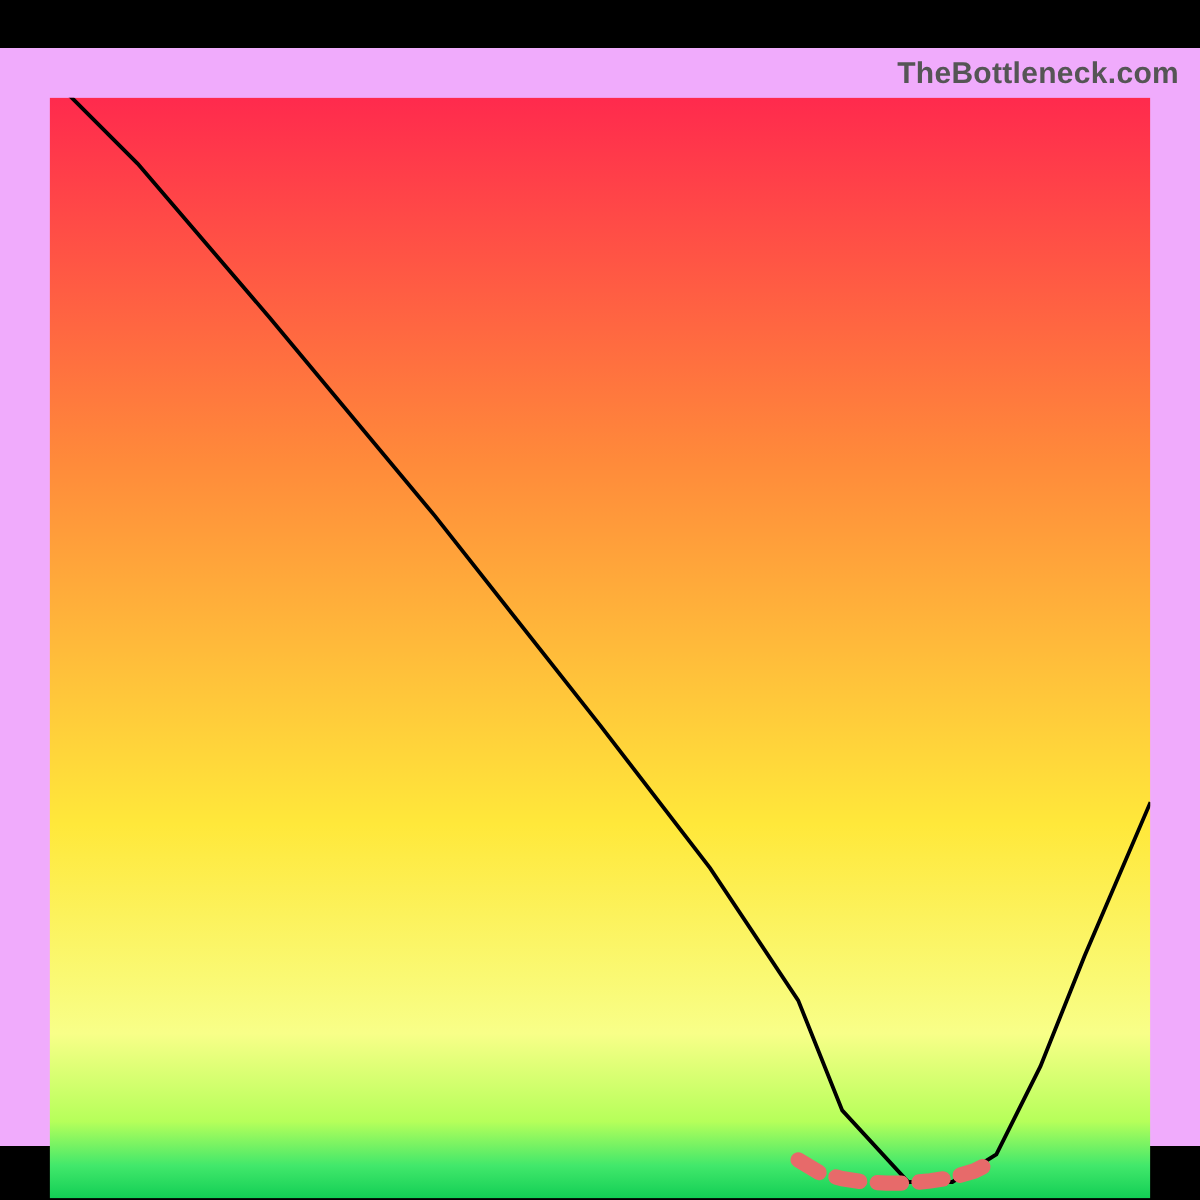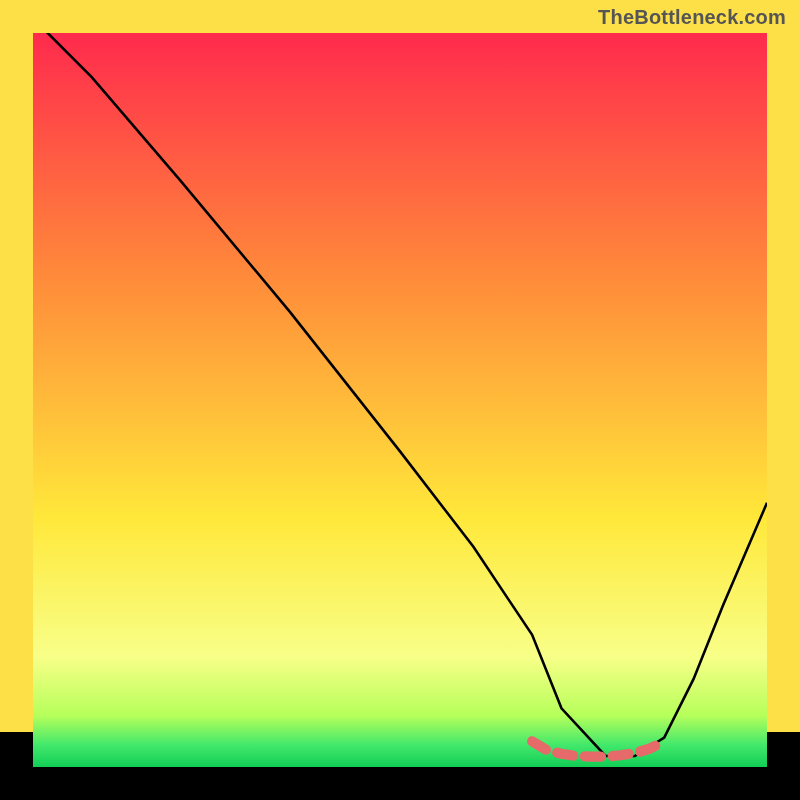--- a/index.html
+++ b/index.html
@@ -8,21 +8,22 @@
     width: 800px;
     height: 800px;
     background: #000;
     overflow: hidden;
     font-family: Arial, Helvetica, sans-serif;
   }
   .stage {
     position: relative;
     width: 800px;
     height: 732px;
-    background: #fde047;
+    background: #f0abfc;
+    margin-top: 32px;
   }
   .watermark {
     position: absolute;
     top: 6px;
     right: 14px;
     color: #555;
     font-size: 20px;
     font-weight: 600;
     letter-spacing: 0.2px;
     z-index: 5;

